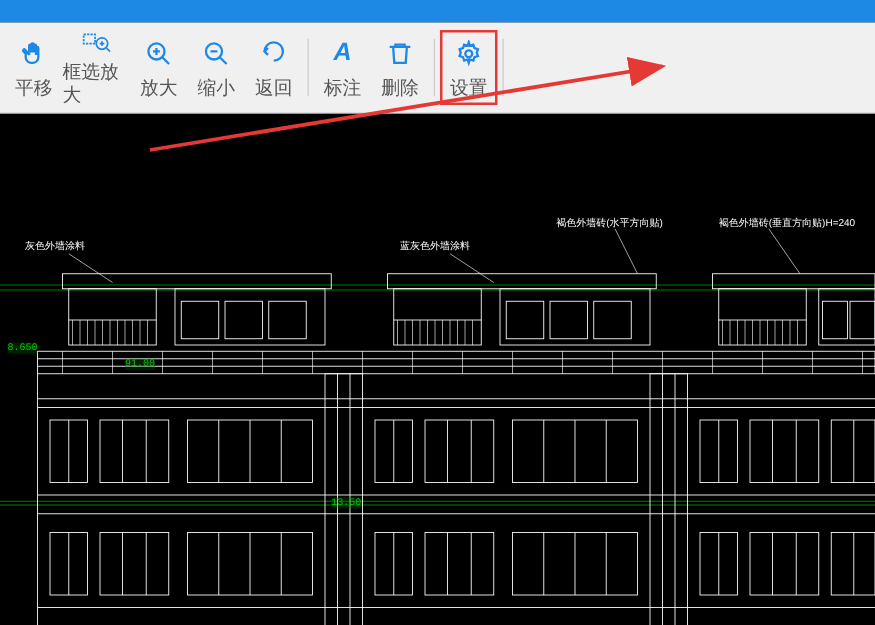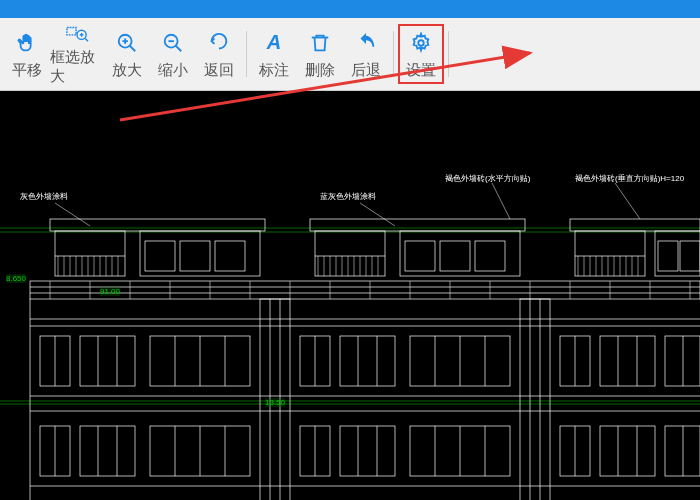--- a/index.html
+++ b/index.html
@@ -79,20 +79,21 @@
     position: absolute;
     color: #fff;
     font-size: 8px;
     white-space: nowrap;
   }
   .dim-label {
     position: absolute;
     color: #0c0;
     font-size: 8px;
     background: rgba(0,100,0,0.3);
+    font-family: Liberation Mono, monospace;
   }
 </style>
 </head>
 <body>
 
 <div class="title-bar"></div>
 
 <div class="toolbar">
   <div class="tool-btn">
     <div class="icon-slot">
@@ -163,28 +164,20 @@
   <div class="tool-btn">
     <div class="icon-slot">
       <svg width="22" height="22" viewBox="0 0 24 24" fill="none" stroke="#1e88e5" stroke-width="2">
           <polyline points="3 6 5 6 21 6"></polyline>
           <path d="M8 6V4h8v2M6 6l1 14h10l1-14"></path>
         </svg>
     </div>
     <span class="label">删除</span>
   </div>
 
-  <div class="tool-btn">
-    <div class="icon-slot">
-      <svg width="22" height="22" viewBox="0 0 24 24" fill="#1e88e5">
-          <path d="M12 4V1L6 7l6 6V9c4 0 7 3 7 7h2c0-6-4-12-9-12z"></path>
-        </svg>
-    </div>
-    <span class="label">后退</span>
-  </div>
 
 
   <div class="divider"></div>
 
   <div class="tool-btn highlight-box">
     <div class="icon-slot">
       <svg width="22" height="22" viewBox="0 0 24 24" fill="none" stroke="#1e88e5" stroke-width="2">
           <circle cx="12" cy="12" r="3"></circle>
           <path d="M12 2l1 3 3-1 1 3 3 1-1 3 1 3-3 1-1 3-3-1-1 3-1-3-3 1-1-3-3-1 1-3-1-3 3-1 1-3 3 1z"></path>
         </svg>
@@ -370,21 +363,21 @@
       <line x1="55" y1="112" x2="90" y2="135" stroke-width="0.5"></line>
       <line x1="360" y1="112" x2="395" y2="135" stroke-width="0.5"></line>
       <line x1="492" y1="92" x2="510" y2="128" stroke-width="0.5"></line>
       <line x1="615" y1="92" x2="640" y2="128" stroke-width="0.5"></line>
     </g>
   </svg>
 
   <div class="annotation" style="left:20px;top:100px">灰色外墙涂料</div>
   <div class="annotation" style="left:320px;top:100px">蓝灰色外墙涂料</div>
   <div class="annotation" style="left:445px;top:82px">褐色外墙砖(水平方向贴)</div>
-  <div class="annotation" style="left:575px;top:82px">褐色外墙砖(垂直方向贴)H=120</div>
+  <div class="annotation" style="left:575px;top:82px">褐色外墙砖(垂直方向贴)H=240</div>
 
   <div class="dim-label" style="left:6px;top:183px">8.650</div>
   <div class="dim-label" style="left:100px;top:196px">91.00</div>
   <div class="dim-label" style="left:265px;top:307px">13.50</div>
 </div>
 
 <svg class="arrow-line" width="700" height="500">
   <defs>
     <marker id="arrowhead" markerWidth="10" markerHeight="8" refX="9" refY="4" orient="auto">
       <polygon points="0 0, 10 4, 0 8" fill="#e53935"></polygon>

